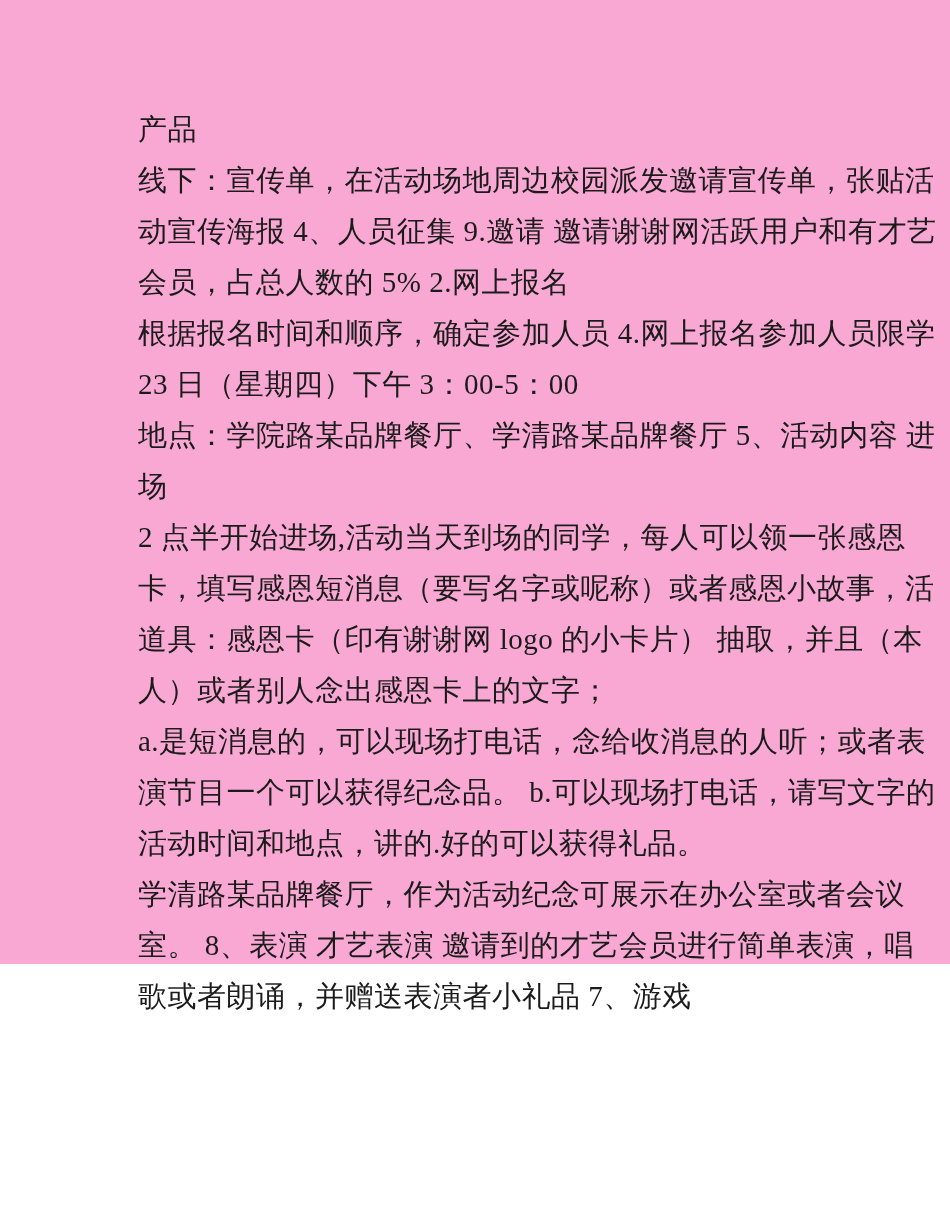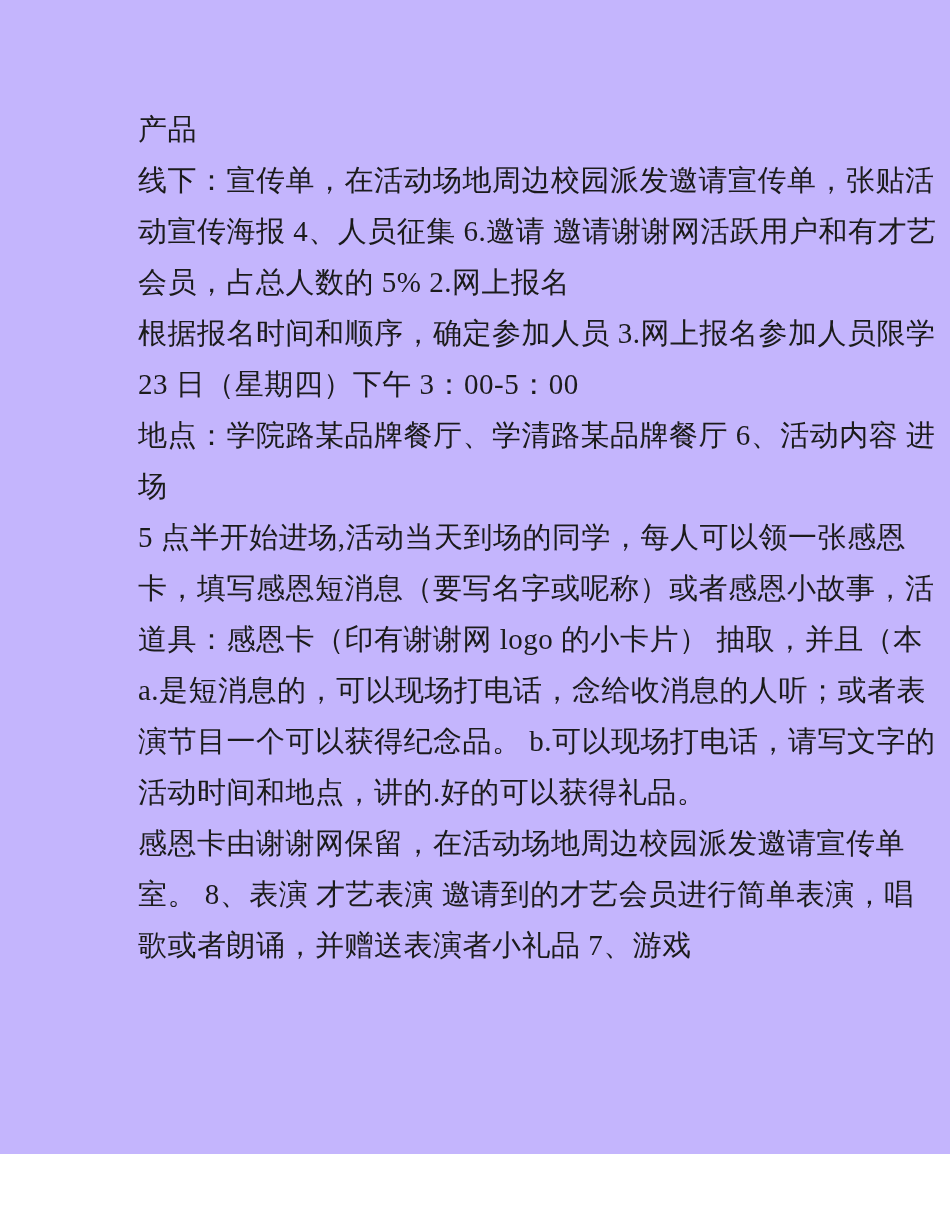--- a/index.html
+++ b/index.html
@@ -9,48 +9,49 @@
   body {
     width: 950px;
     height: 1229px;
     background: #ffffff;
     overflow: hidden;
     font-family: "Liberation Serif", "DejaVu Serif", serif;
   }
   .page {
     box-sizing: border-box;
     width: 950px;
-    height: 1154px;
+    height: 964px;
     padding: 104px 120px 0 138px;
-    background: #c4b5fd;
+    background: #f9a8d4;
   }
   .doc-line {
     display: block;
     height: 51px;
     line-height: 51px;
     font-size: 29px;
     color: #1b1b1b;
     white-space: nowrap;
     letter-spacing: 0.5px;
   }
 </style>
 </head>
 <body>
 
 <div class="page">
   <div class="doc-line">产品</div>
   <div class="doc-line">线下：宣传单，在活动场地周边校园派发邀请宣传单，张贴活</div>
-  <div class="doc-line">动宣传海报 4、人员征集 6.邀请 邀请谢谢网活跃用户和有才艺</div>
+  <div class="doc-line">动宣传海报 4、人员征集 9.邀请 邀请谢谢网活跃用户和有才艺</div>
   <div class="doc-line">会员，占总人数的 5% 2.网上报名</div>
-  <div class="doc-line">根据报名时间和顺序，确定参加人员 3.网上报名参加人员限学</div>
+  <div class="doc-line">根据报名时间和顺序，确定参加人员 4.网上报名参加人员限学</div>
   <div class="doc-line">23 日（星期四）下午 3：00-5：00</div>
-  <div class="doc-line">地点：学院路某品牌餐厅、学清路某品牌餐厅 6、活动内容 进</div>
+  <div class="doc-line">地点：学院路某品牌餐厅、学清路某品牌餐厅 5、活动内容 进</div>
   <div class="doc-line">场</div>
-  <div class="doc-line">5 点半开始进场,活动当天到场的同学，每人可以领一张感恩</div>
+  <div class="doc-line">2 点半开始进场,活动当天到场的同学，每人可以领一张感恩</div>
   <div class="doc-line">卡，填写感恩短消息（要写名字或呢称）或者感恩小故事，活</div>
   <div class="doc-line">道具：感恩卡（印有谢谢网 logo 的小卡片） 抽取，并且（本</div>
+  <div class="doc-line">人）或者别人念出感恩卡上的文字；</div>
   <div class="doc-line">a.是短消息的，可以现场打电话，念给收消息的人听；或者表</div>
   <div class="doc-line">演节目一个可以获得纪念品。 b.可以现场打电话，请写文字的</div>
   <div class="doc-line">活动时间和地点，讲的.好的可以获得礼品。</div>
-  <div class="doc-line">感恩卡由谢谢网保留，在活动场地周边校园派发邀请宣传单</div>
+  <div class="doc-line">学清路某品牌餐厅，作为活动纪念可展示在办公室或者会议</div>
   <div class="doc-line">室。 8、表演 才艺表演 邀请到的才艺会员进行简单表演，唱</div>
   <div class="doc-line">歌或者朗诵，并赠送表演者小礼品 7、游戏</div>
 </div>
 
 </body></html>

